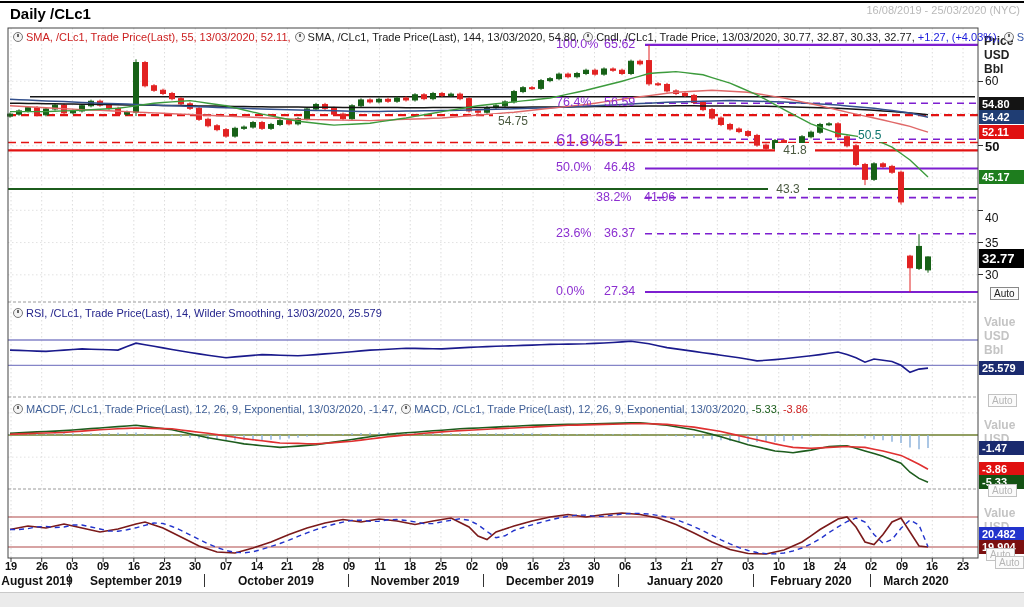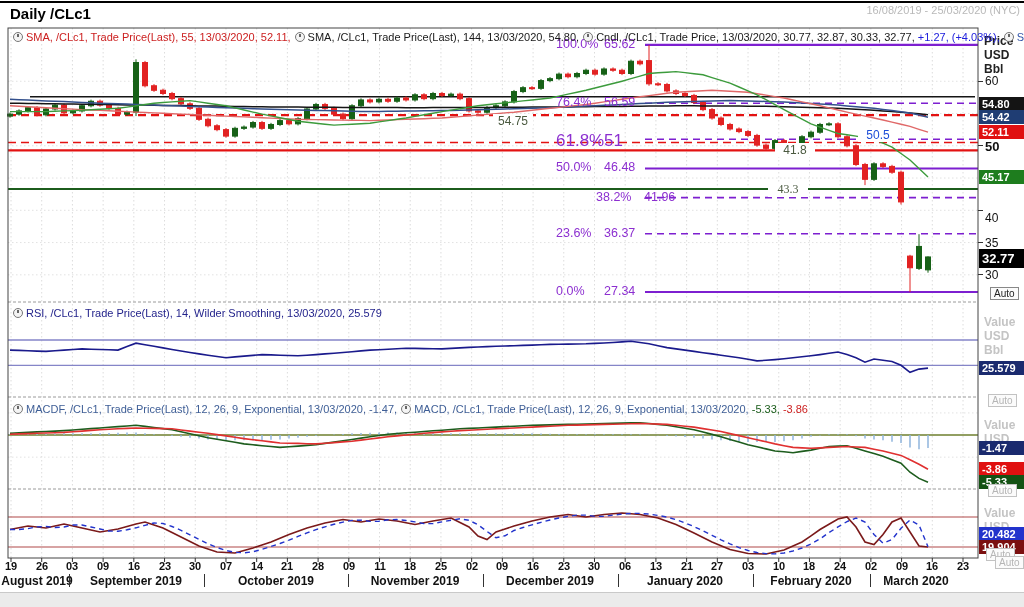--- a/index.html
+++ b/index.html
@@ -436,23 +436,23 @@
     </svg>
   <div id="labels">
       <div class="lbl" style="left: 556px; top: 37px; color: rgb(140, 47, 208); font-size: 12.5px;"><span style="display: inline-block; width: 48px;">100.0%</span><span>65.62</span></div>
       <div class="lbl" style="left: 556px; top: 95px; color: rgb(140, 47, 208); font-size: 12.5px;"><span style="display: inline-block; width: 48px;">76.4%</span><span>56.59</span></div>
       <div class="lbl" style="left: 556px; top: 131px; color: rgb(140, 47, 208); font-size: 17px;"><span style="display: inline-block; width: 48px;">61.8%</span><span>51</span></div>
       <div class="lbl" style="left: 556px; top: 160px; color: rgb(140, 47, 208); font-size: 12.5px;"><span style="display: inline-block; width: 48px;">50.0%</span><span>46.48</span></div>
       <div class="lbl" style="left: 556px; top: 190px; color: rgb(140, 47, 208); font-size: 12.5px; margin-left: 40px;"><span style="display: inline-block; width: 48px;">38.2%</span><span>41.96</span></div>
       <div class="lbl" style="left: 556px; top: 226px; color: rgb(140, 47, 208); font-size: 12.5px;"><span style="display: inline-block; width: 48px;">23.6%</span><span>36.37</span></div>
       <div class="lbl" style="left: 556px; top: 284px; color: rgb(140, 47, 208); font-size: 12.5px;"><span style="display: inline-block; width: 48px;">0.0%</span><span>27.34</span></div>
       <div class="lbl" style="left: 493px; top: 114px; width: 40px; text-align: center; color: rgb(75, 90, 64); font-size: 12px; background: rgb(255, 255, 255);">54.75</div>
-      <div class="lbl" style="left: 858px; top: 128px; width: 40px; text-align: center; color: #1d4ed8; font-size: 12px; background: rgb(255, 255, 255);">50.5</div>
+      <div class="lbl" style="left: 858px; top: 128px; width: 40px; text-align: left; color: #0f766e; font-size: 12px; background: rgb(255, 255, 255);">50.5</div>
       <div class="lbl" style="left: 775px; top: 143px; width: 40px; text-align: center; color: rgb(75, 90, 64); font-size: 12px; background: rgb(255, 255, 255);">41.8</div>
-      <div class="lbl" style="left: 768px; top: 182px; width: 40px; text-align: center; color: rgb(75, 90, 64); font-size: 12px; background: rgb(255, 255, 255); font-family: Liberation Serif, serif;">43.3</div>
+      <div class="lbl" style="left: 768px; top: 182px; width: 40px; text-align: center; color: rgb(75, 90, 64); font-size: 12px; background: rgb(255, 255, 255);">43.3</div>
       <div class="lbl" style="left: 984px; top: 34px; font: bold 12px &quot;Liberation Sans&quot;, sans-serif; color: rgb(34, 34, 34);">Price</div>
       <div class="lbl" style="left: 984px; top: 48px; font: bold 12px &quot;Liberation Sans&quot;, sans-serif; color: rgb(34, 34, 34);">USD</div>
       <div class="lbl" style="left: 984px; top: 62px; font: bold 12px &quot;Liberation Sans&quot;, sans-serif; color: rgb(34, 34, 34);">Bbl</div>
       <div class="lbl" style="left: 984px; top: 315px; font: bold 12px &quot;Liberation Sans&quot;, sans-serif; color: rgb(196, 196, 196);">Value</div>
       <div class="lbl" style="left: 984px; top: 329px; font: bold 12px &quot;Liberation Sans&quot;, sans-serif; color: rgb(196, 196, 196);">USD</div>
       <div class="lbl" style="left: 984px; top: 343px; font: bold 12px &quot;Liberation Sans&quot;, sans-serif; color: rgb(196, 196, 196);">Bbl</div>
       <div class="lbl" style="left: 984px; top: 418px; font: bold 12px &quot;Liberation Sans&quot;, sans-serif; color: rgb(196, 196, 196);">Value</div>
       <div class="lbl" style="left: 984px; top: 432px; font: bold 12px &quot;Liberation Sans&quot;, sans-serif; color: rgb(196, 196, 196);">USD</div>
       <div class="lbl" style="left: 984px; top: 506px; font: bold 12px &quot;Liberation Sans&quot;, sans-serif; color: rgb(196, 196, 196);">Value</div>
       <div class="lbl" style="left: 984px; top: 520px; font: bold 12px &quot;Liberation Sans&quot;, sans-serif; color: rgb(196, 196, 196);">USD</div>

